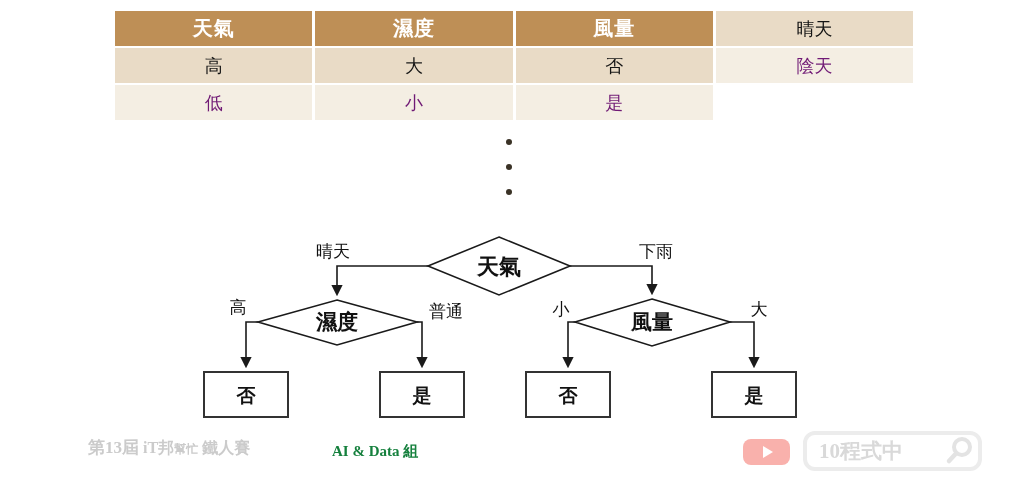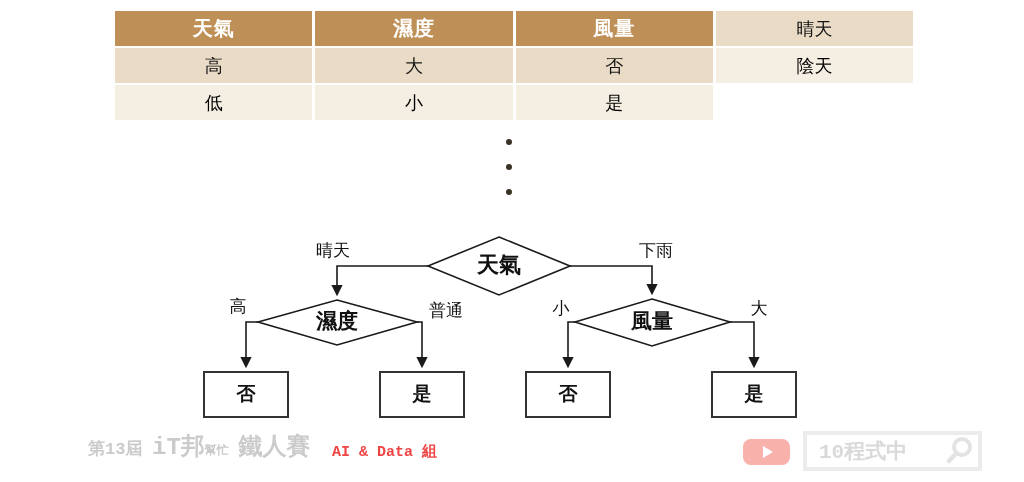--- a/index.html
+++ b/index.html
@@ -1,71 +1,71 @@
 <!DOCTYPE html>
 <html><head>
 <meta charset="utf-8">
 <style>
   html,body { margin:0; padding:0; background:#fff; }
   .stage {
     position:relative; width:1024px; height:482px; background:#ffffff;
-    font-family:Liberation Mono, monospace; overflow:hidden;
+    font-family:Liberation Serif, serif; overflow:hidden;
   }
 
   
   .data-table {
     position:absolute; left:115px; top:11px; width:798px;
     display:grid; grid-template-columns:repeat(4,1fr);
     grid-auto-rows:35px; column-gap:3px; row-gap:2px;
   }
   .cell { display:flex; align-items:center; justify-content:center; }
   .th   { background:#BE8F56; color:#ffffff; font-weight:bold; font-size:20px; letter-spacing:1px; }
   .row1 { background:#E9DBC6; color:#141414; font-size:18px; }
-  .row2 { background:#F4EEE3; color:#000000; font-size:18px; }
+  .row2 { background:#F4EEE3; color:#701a75; font-size:18px; }
 
   
   .dots { position:absolute; left:506px; top:139px; display:flex; flex-direction:column; gap:19px; }
   .dot  { width:6px; height:6px; border-radius:50%; background:#3A3226; }
 
   
   .tree { position:absolute; left:0; top:230px; }
   .tree text { fill:#111111; }
   .node-label   { font-weight:bold; }
   .branch-label { font-weight:normal; }
 
   
   .wm-contest {
     position:absolute; left:88px; top:436px; color:#CBCBCB; font-weight:bold;
     white-space:nowrap; line-height:24px;
   }
   .wm-sm  { font-size:17px; }
-  .wm-lg  { font-size:24px; }
+  .wm-lg  { font-size:16px; }
   .wm-xs  { font-size:12px; }
   .wm-group {
-    position:absolute; left:332px; top:442px; color:#ef4444;
+    position:absolute; left:332px; top:442px; color:#15803d;
     font-weight:bold; font-size:15px; white-space:nowrap;
   }
 
   
   .yt-btn {
     position:absolute; left:743px; top:439px; width:47px; height:26px;
     background:#F9B1AC; border-radius:8px;
     display:flex; align-items:center; justify-content:center;
   }
   .yt-tri {
     width:0; height:0; margin-left:2px;
     border-left:10px solid #ffffff;
     border-top:6px solid transparent;
     border-bottom:6px solid transparent;
   }
 
   
   .search-box {
     position:absolute; left:803px; top:431px; width:171px; height:32px;
-    background:#ffffff; border:4px solid #ECECEC; border-radius:0;
+    background:#ffffff; border:4px solid #ECECEC; border-radius:12px;
     display:flex; align-items:center;
   }
   .search-text {
     margin-left:12px; flex:1; font-size:21px; font-weight:bold;
     color:#D9D9D9; white-space:nowrap;
   }
   .search-glass { margin-right:6px; display:block; }
 </style>
 </head>
 <body>

